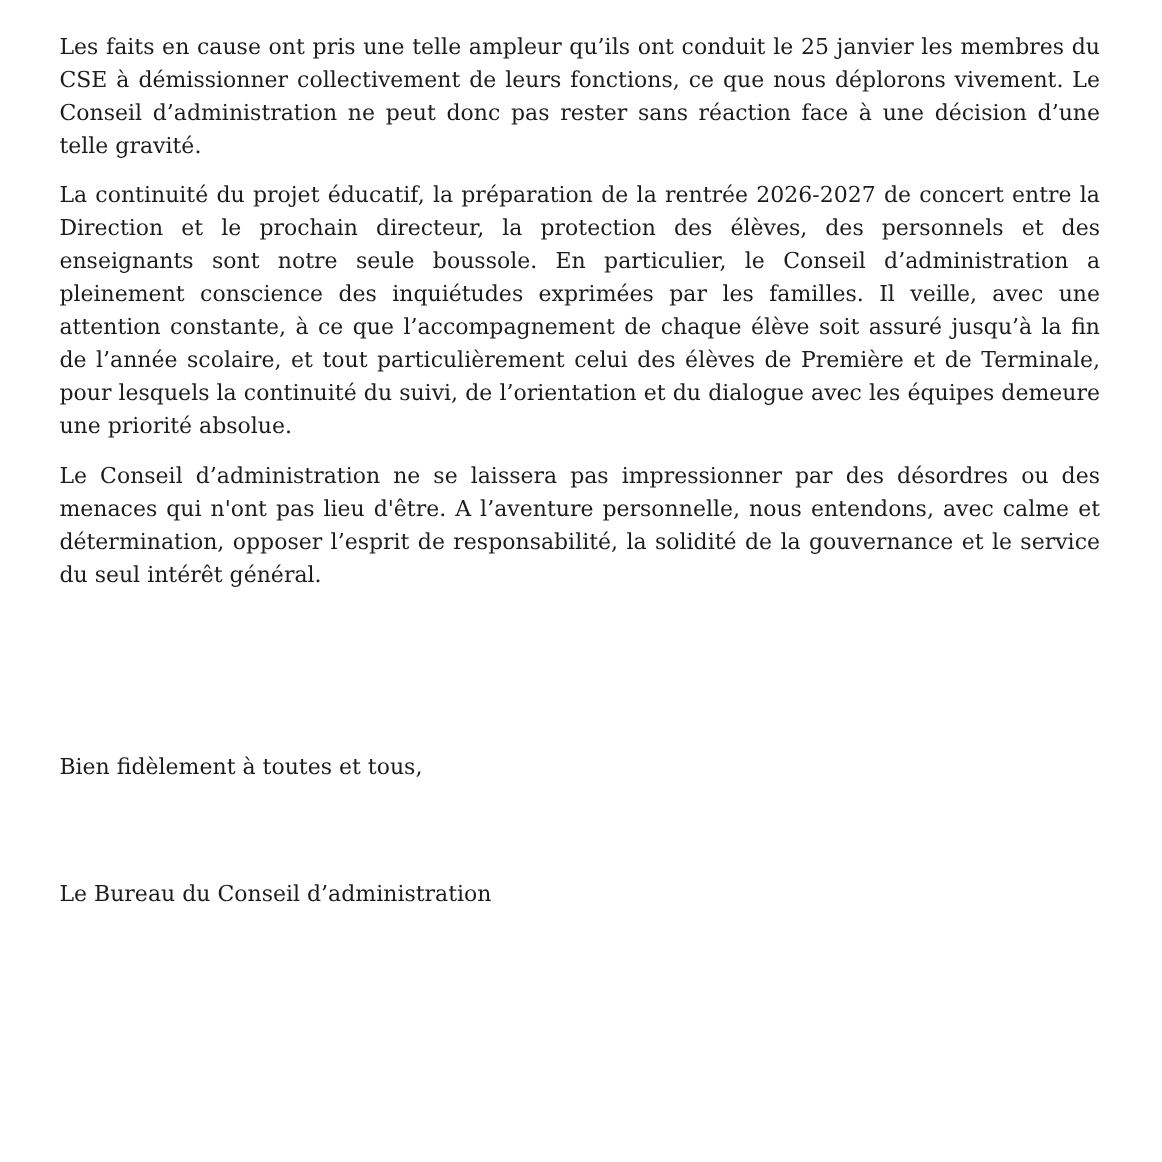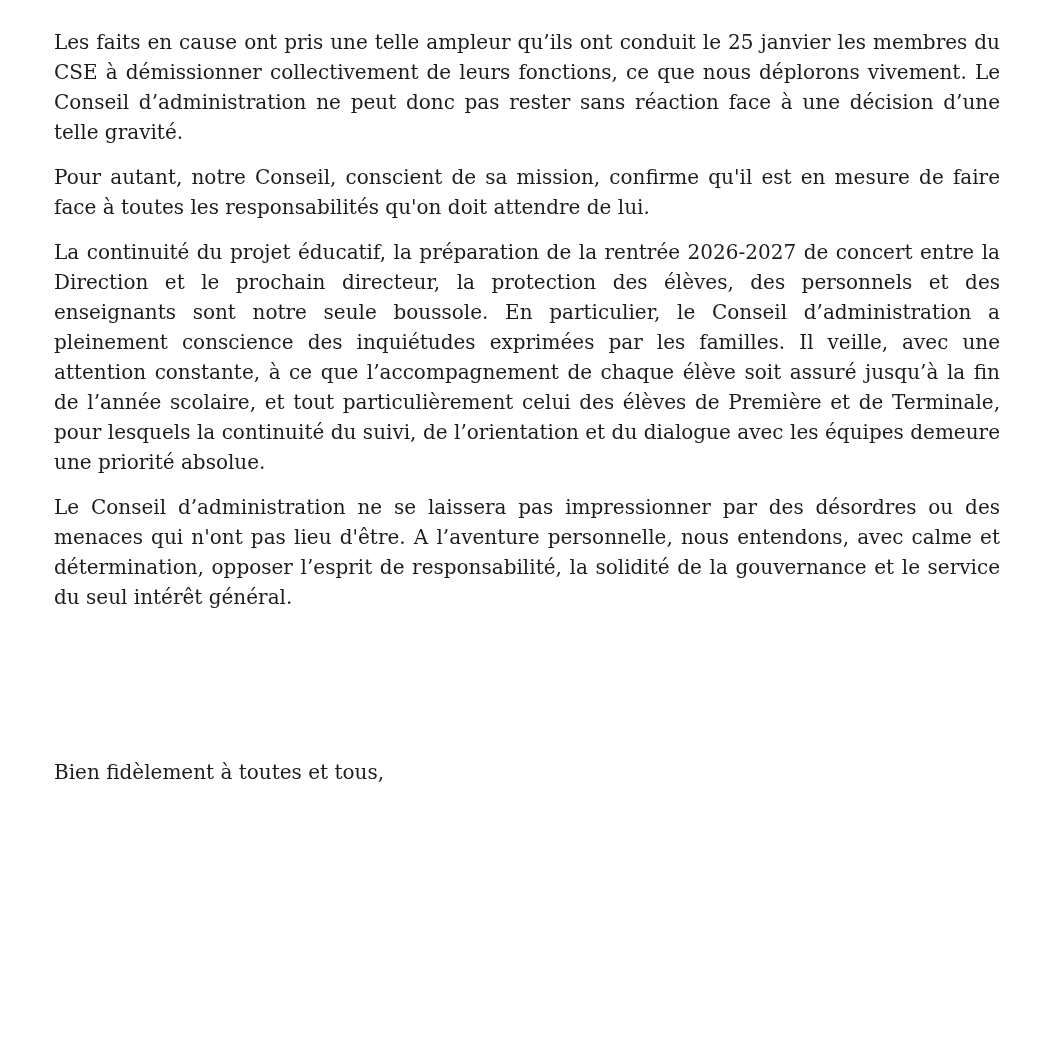--- a/index.html
+++ b/index.html
@@ -42,17 +42,17 @@
     line-height: 30px;
     text-align: left;
     color: #1c1c1c;
   }
 </style>
 </head>
 <body>
 
 <div class="page">
   <p class="para">Les faits en cause ont pris une telle ampleur qu’ils ont conduit le 25 janvier les membres du CSE à démissionner collectivement de leurs fonctions, ce que nous déplorons vivement. Le Conseil d’administration ne peut donc pas rester sans réaction face à une décision d’une telle gravité.</p>
-  <p class="para">Pour autant, notre Conseil, conscient de sa mission, confirme qu'il est en mesure de faire face à toutes les responsabilités qu'on doit attendre de lui.</p>
   <p class="para">La continuité du projet éducatif, la préparation de la rentrée 2026-2027 de concert entre la Direction et le prochain directeur, la protection des élèves, des personnels et des enseignants sont notre seule boussole. En particulier, le Conseil d’administration a pleinement conscience des inquiétudes exprimées par les familles. Il veille, avec une attention constante, à ce que l’accompagnement de chaque élève soit assuré jusqu’à la fin de l’année scolaire, et tout particulièrement celui des élèves de Première et de Terminale, pour lesquels la continuité du suivi, de l’orientation et du dialogue avec les équipes demeure une priorité absolue.</p>
   <p class="para">Le Conseil d’administration ne se laissera pas impressionner par des désordres ou des menaces qui n'ont pas lieu d'être. A l’aventure personnelle, nous entendons, avec calme et détermination, opposer l’esprit de responsabilité, la solidité de la gouvernance et le service du seul intérêt général.</p>
   <p class="closing">Bien fidèlement à toutes et tous,</p>
+  <p class="signature">Le Bureau du Conseil d’administration</p>
 </div>
 
 </body></html>

